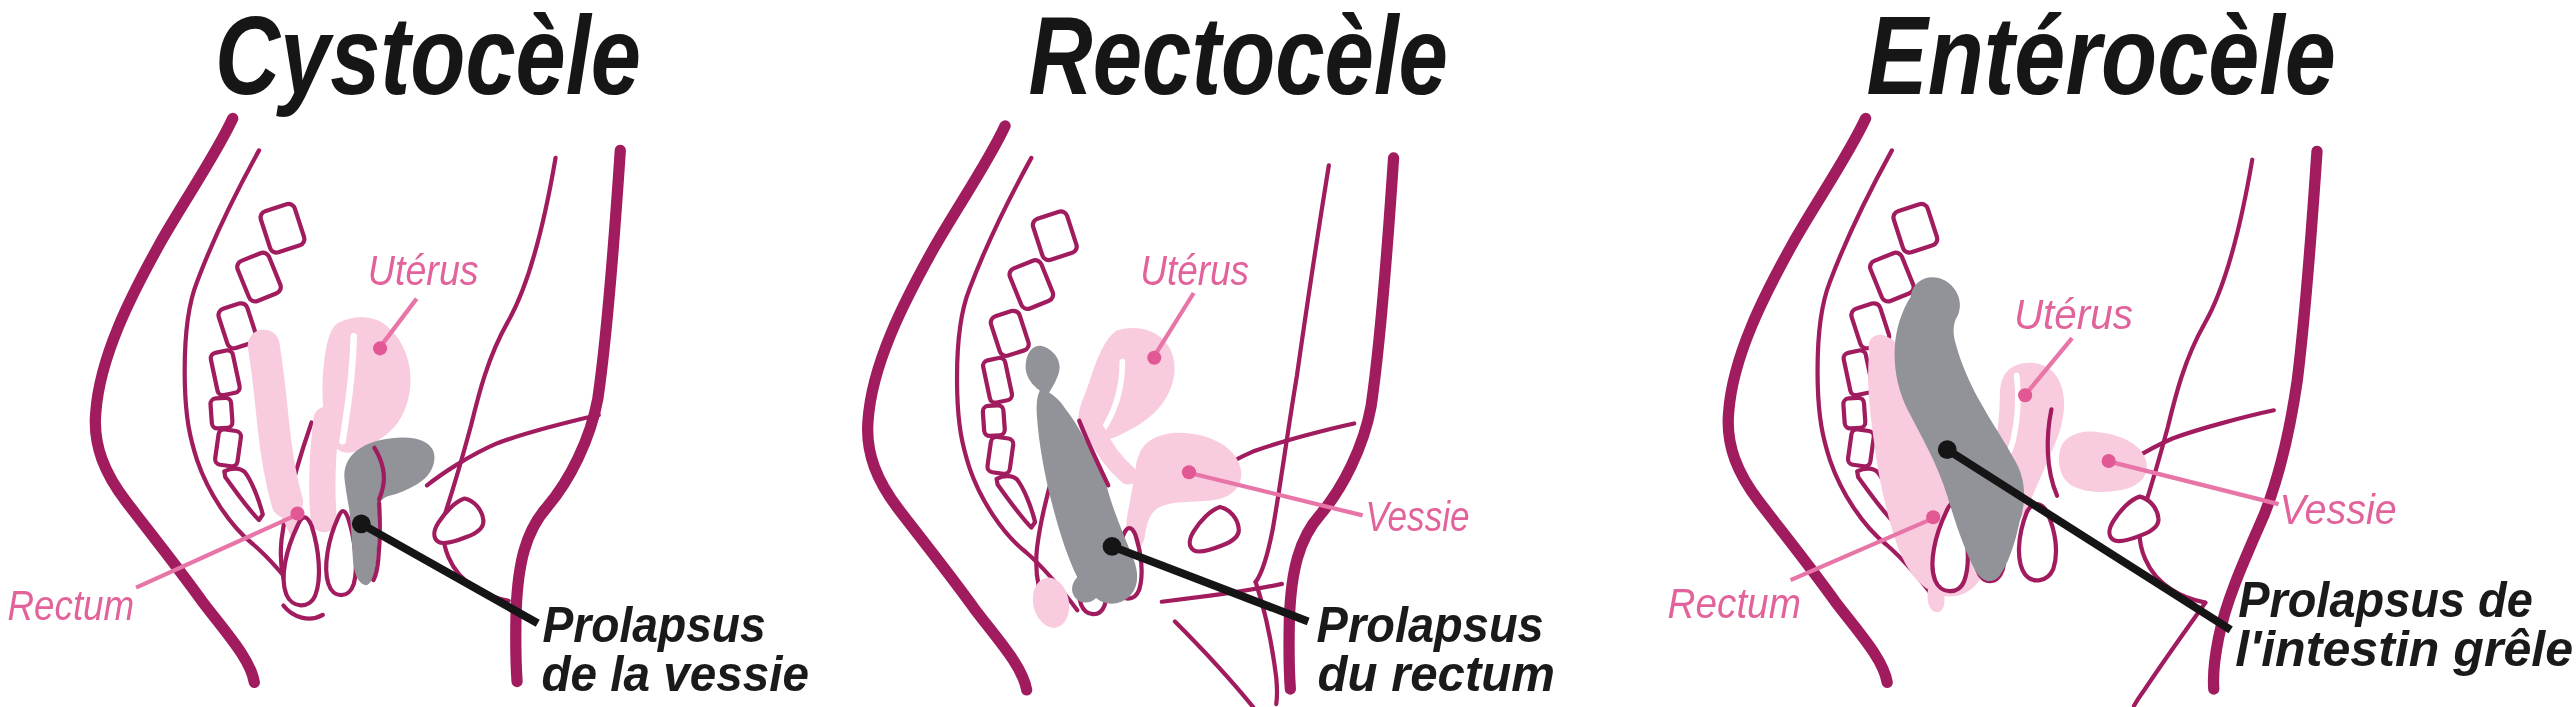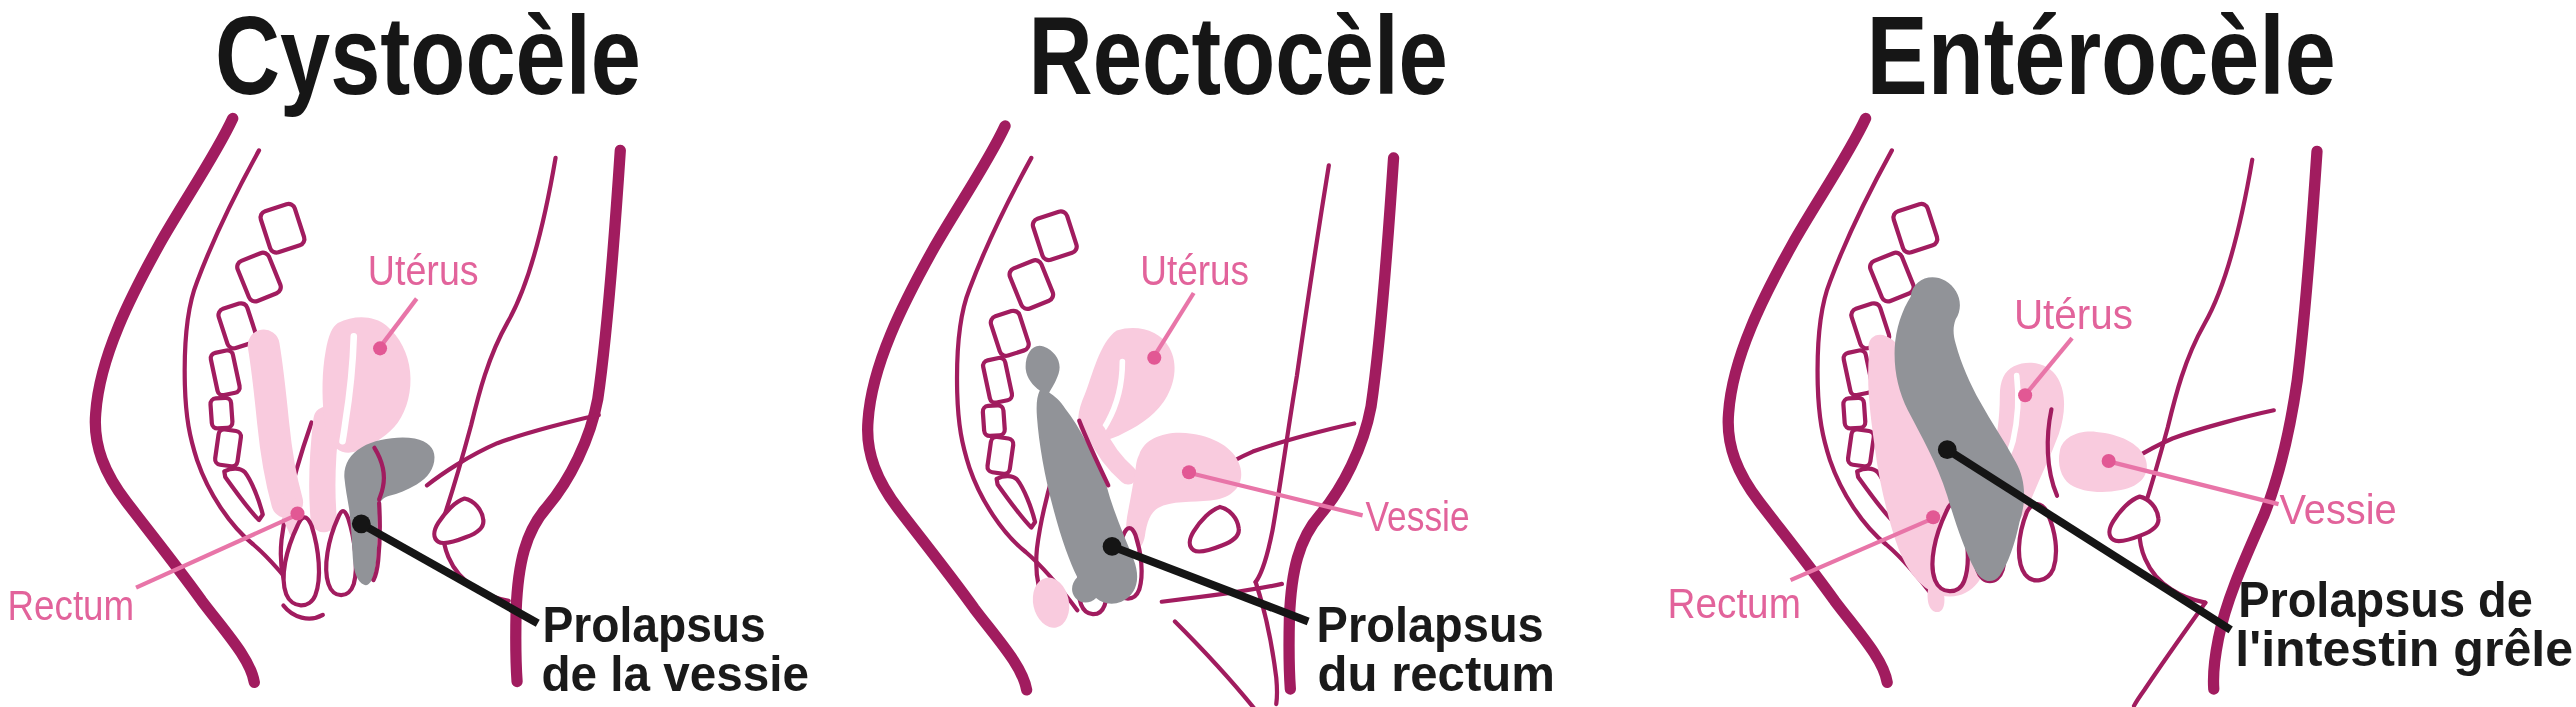--- a/index.html
+++ b/index.html
@@ -1,16 +1,16 @@
 <!DOCTYPE html>
 <html style="font-size:15px"><head>
 <meta charset="utf-8">
 <style>
 html,body{margin:0;padding:0;background:#ffffff;}
-#wrap{position:relative;width:2576px;height:708px;background:#fff;overflow:hidden;}
+#wrap{position:relative;width:2576px;height:708px;background:#fff;overflow:hidden;font-style:italic;}
 svg{position:absolute;left:0;top:0;}
 text{font-family:"Liberation Sans",sans-serif;}
 .title{font-weight:bold;font-size:119px;fill:#161616;}
 .plab{font-size:46px;fill:#e2639b;}
 .blab{font-weight:bold;font-size:54px;fill:#1a1a1a;}
 </style>
 </head>
 <body>
 <div id="wrap">
 <svg width="2576" height="708" viewBox="0 0 2745 754">

